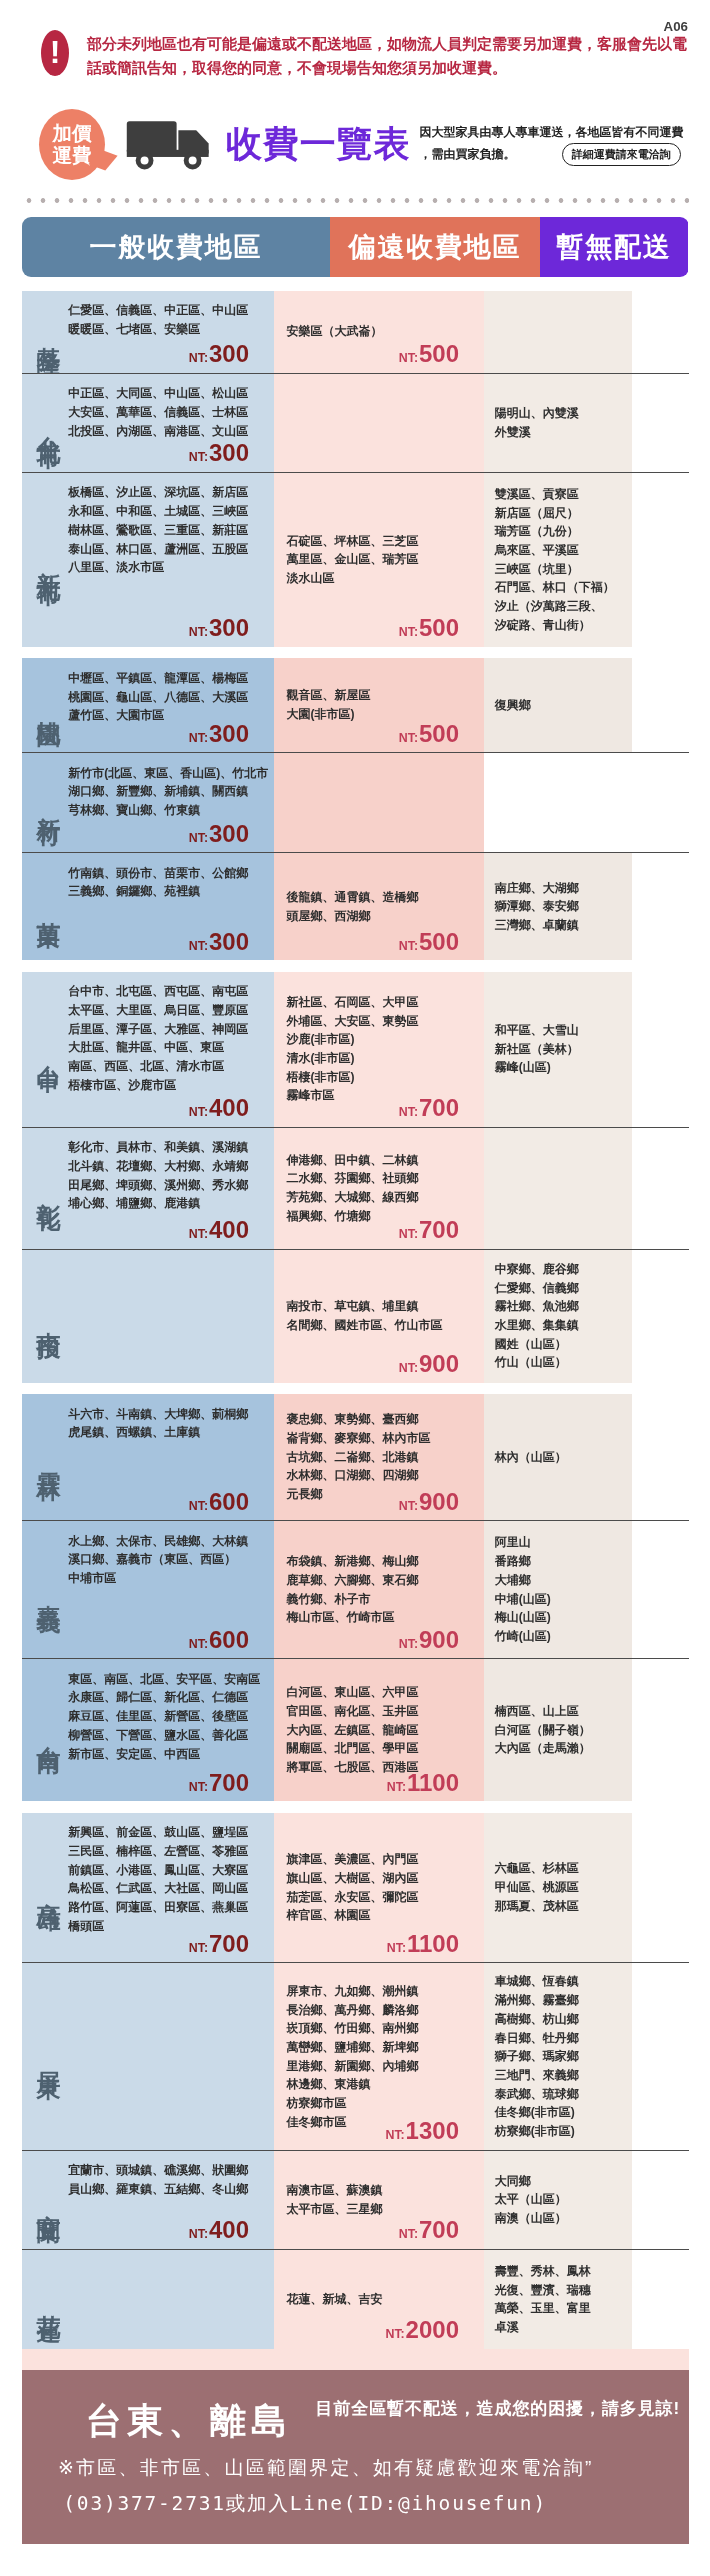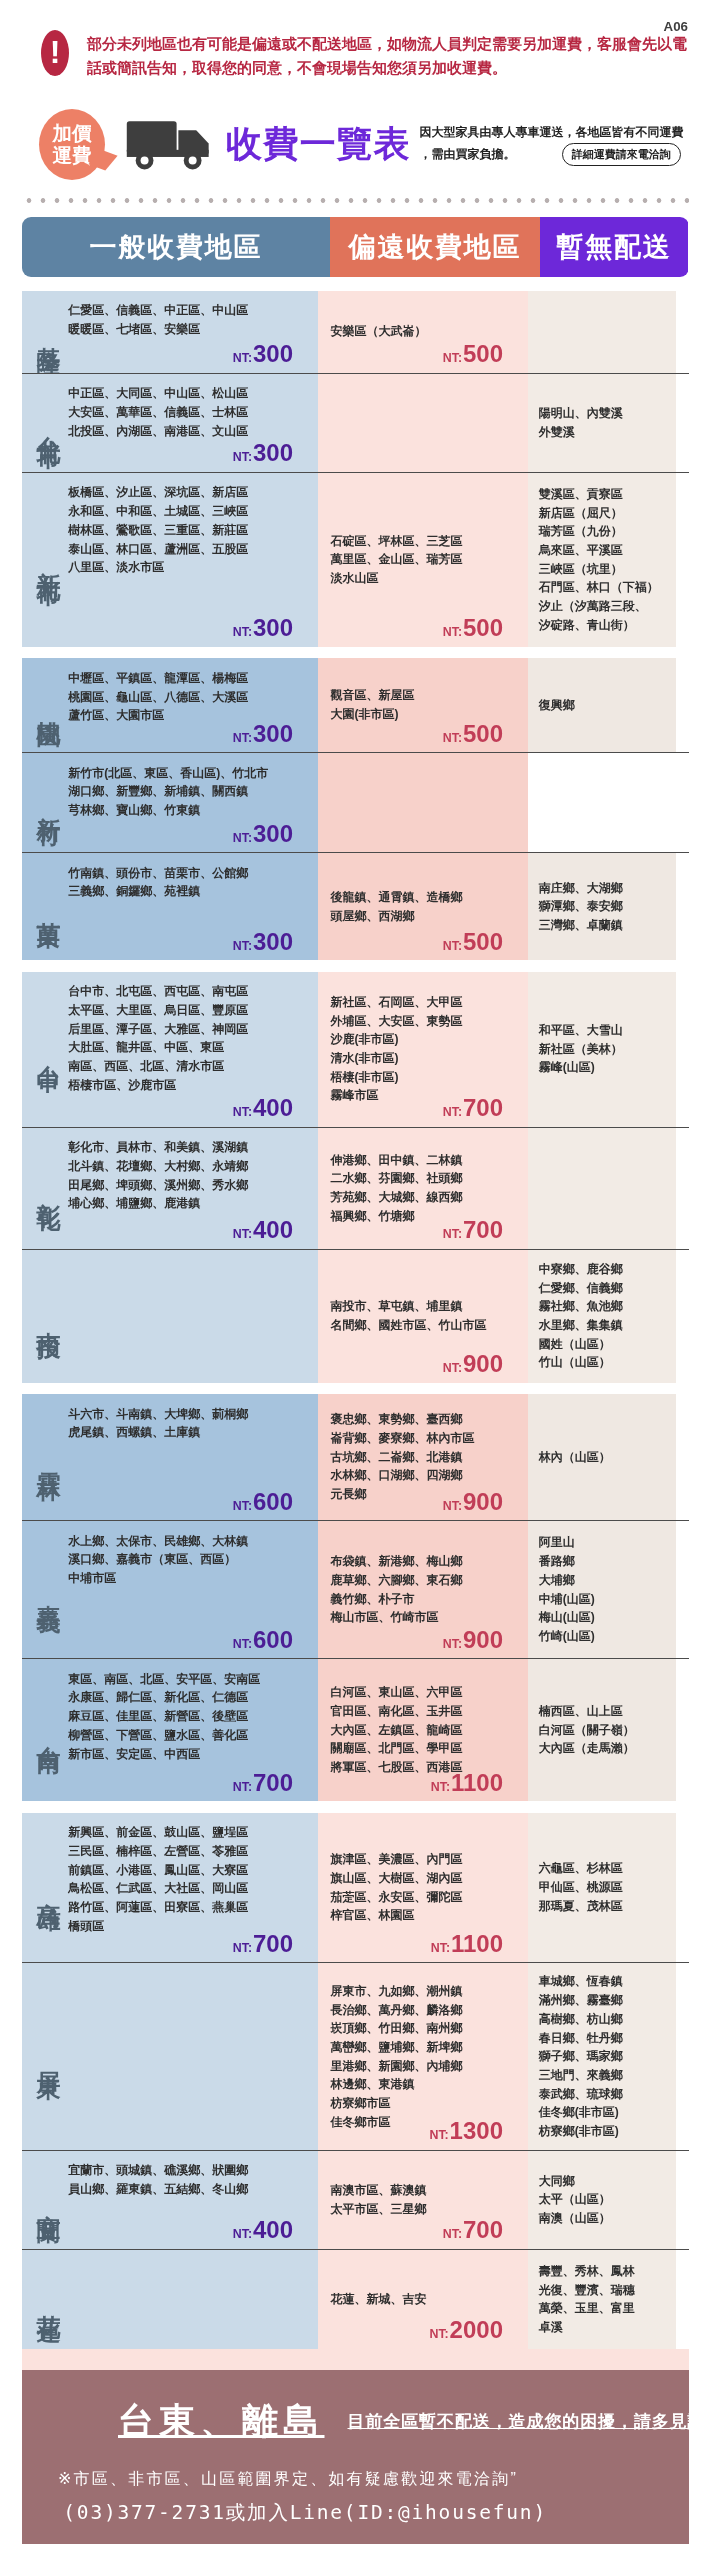--- a/index.html
+++ b/index.html
@@ -35,41 +35,41 @@
         font-size:27px;font-weight:bold;letter-spacing:1.8px;}
   .ch-g{width:308px;background:#5e83a3;}
   .ch-r{width:210px;background:#e0735a;}
   .ch-n{width:148px;background:#6d28d9;}
 
   
   .block{margin:0 22px 11.5px 22px;}
   .row{display:flex;position:relative;}
   .row + .row{border-top:1.8px solid #4b4b4b;}
   .cell{position:relative;box-sizing:border-box;}
-  .cell.g{width:296px;display:flex;align-items:stretch;}
+  .cell.g{width:252px;display:flex;align-items:stretch;}
   .cell.r{width:210px;display:flex;flex-direction:column;justify-content:center;padding:9px 12.4px;}
   .cell.n{width:148px;display:flex;flex-direction:column;justify-content:center;padding:9px 10.7px;}
   .light .g{background:#cadae8;} .light .r{background:#fbe2dd;} .light .n{background:#f2ebe5;}
   .dark  .g{background:#a6c3dd;} .dark  .r{background:#f7d1ca;} .dark  .n{background:#efe8e2;}
   .lab{flex:0 0 39px;align-self:center;writing-mode:vertical-rl;text-orientation:upright;
        font-size:24px;font-weight:bold;color:#4e6170;letter-spacing:4.4px;text-align:center;margin-left:3.6px;}
   .gtxt{padding:10.7px 3.6px 27px 3.6px;}
   .txt{font-size:12px;font-weight:bold;color:#2e2e2e;line-height:18.7px;white-space:pre-line;}
   .price{position:absolute;right:25px;bottom:4.4px;font-weight:bold;white-space:nowrap;}
   .price .nt{font-size:12.4px;}
   .price .amt{font-size:24px;margin-left:0.9px;}
-  .pg{color:#4c1d95;} .pr{color:#c13d57;}
+  .pg{color:#7f1d1d;} .pr{color:#c13d57;}
 
   
   .strip{height:21px;margin:0 22px;background:#fbe2dd;}
   .footer{margin:0 22px;background:#9c6f72;color:#fff;padding:27px 36px 23px 36px;box-sizing:border-box;height:174px;}
-  .f1{display:flex;align-items:center;margin-left:60px;text-decoration:underline;}
+  .f1{display:flex;align-items:flex-start;margin-left:28px;}
   .ftitle{font-size:36px;font-weight:bold;letter-spacing:5.3px;white-space:nowrap;}
   .fnote{font-size:17px;font-weight:bold;margin-left:23px;letter-spacing:0.9px;white-space:nowrap;}
-  .f2{margin-top:23px;font-size:16px;letter-spacing:2.2px;white-space:nowrap;}
+  .f2{margin-top:9px;font-size:19px;letter-spacing:2.2px;white-space:nowrap;}
   .f3{margin-top:9px;margin-left:5.3px;font-size:19.5px;letter-spacing:1.8px;
       font-family:"DejaVu Sans Mono","Liberation Mono",monospace;white-space:nowrap;}
 </style>
 </head>
 <body>
 
 <div class="page">
 
   <div class="code">A06</div>
 

